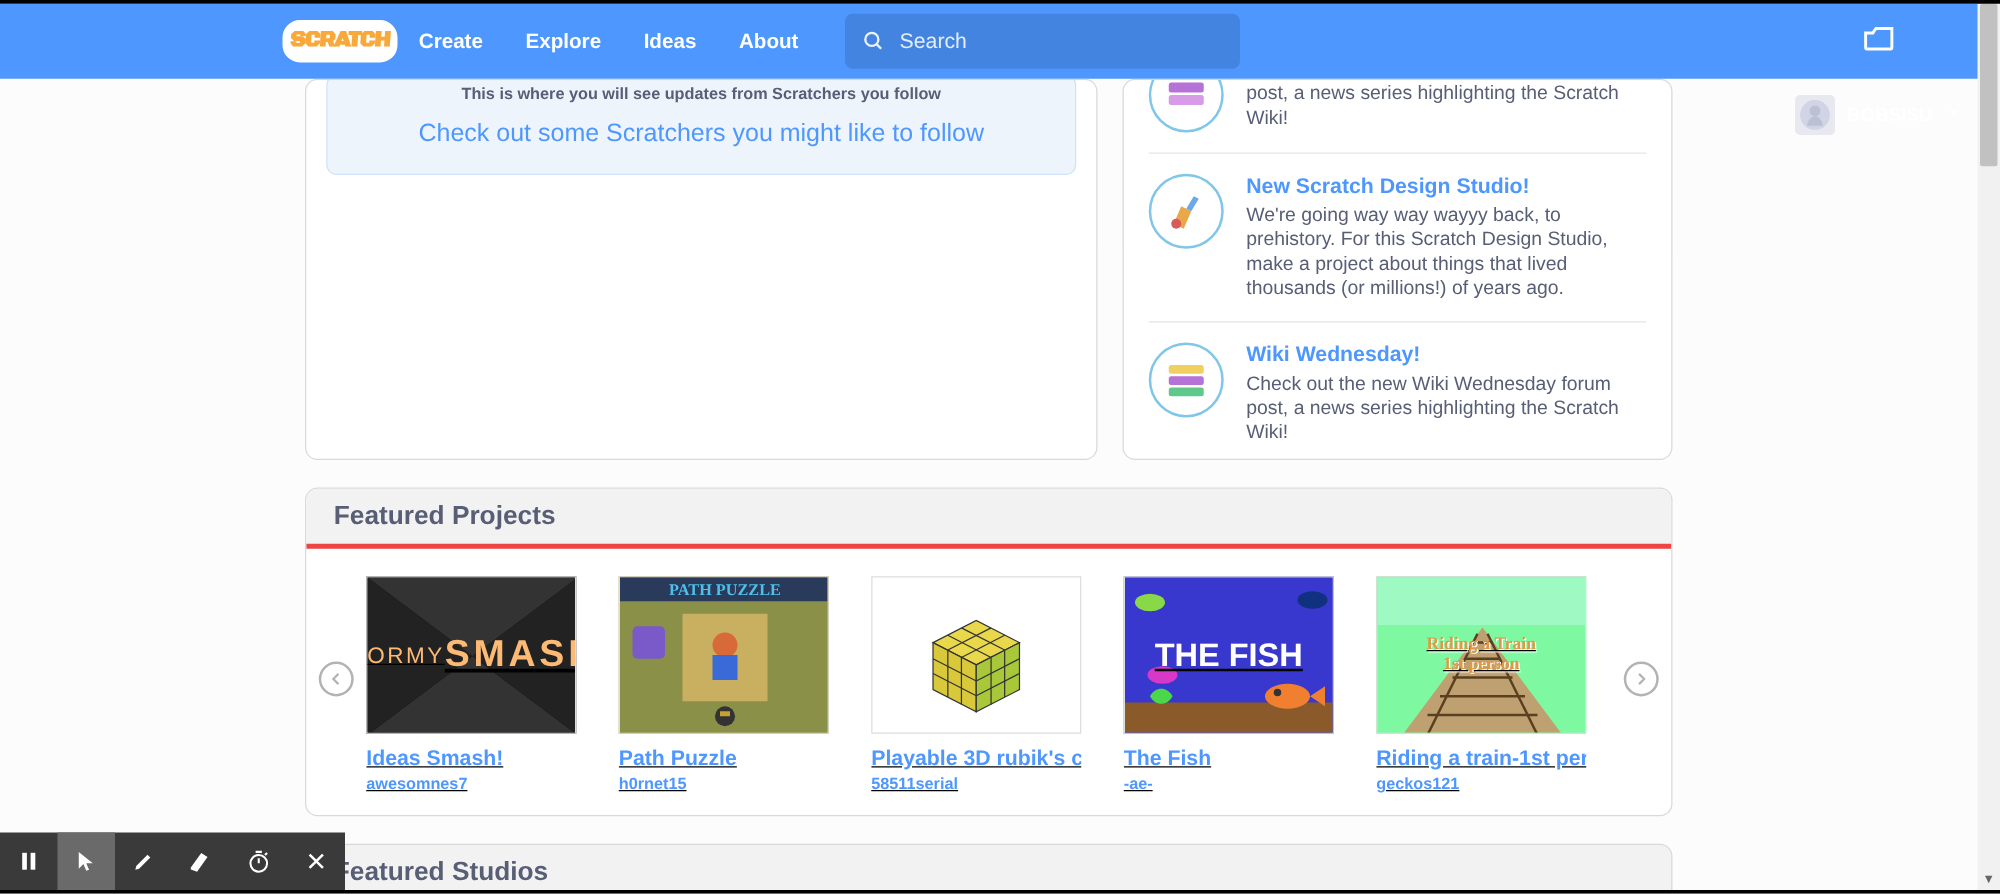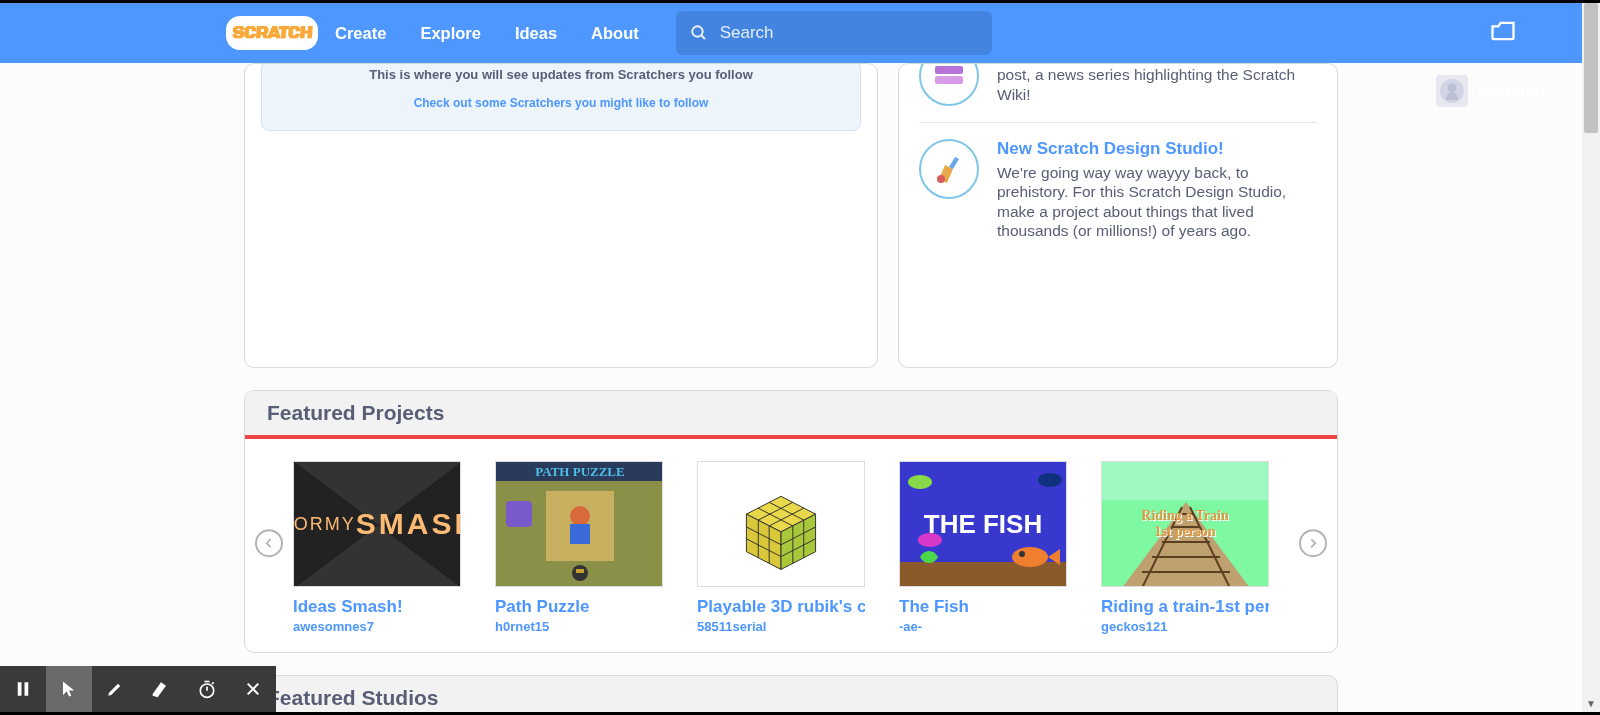--- a/index.html
+++ b/index.html
@@ -109,21 +109,21 @@
     text-align:center;
     padding: 6px 10px 20px 10px;
     position:relative;
     top:-4px;
   }
   .follow-heading {
     font-size: 13px; font-weight:bold; color:#575e75;
     white-space:nowrap; overflow:hidden;
   }
   .follow-link {
-    font-size: 12px; font-weight:bold; color:#4d97ff; margin-top: 14px; cursor:pointer;
+    font-size: 20px; font-weight:normal; color:#4d97ff; margin-top: 14px; cursor:pointer;
   }
 
   .right-news {
     width: 440px;
     background:#fff;
     border:1px solid #d9d9d9;
     border-radius: 10px;
     padding: 0 20px 18px 20px;
     height: 305px;
     overflow:hidden;
@@ -164,21 +164,21 @@
     gap: 34px;
   }
   .car-arrow {
     position:absolute; top:50%; transform:translateY(-60%);
     width:28px; height:28px; border-radius:50%;
     border:2px solid #b3b3b3; color:#b3b3b3;
     display:flex; align-items:center; justify-content:center;
     cursor:pointer; background:#fff;
   }
   .car-arrow.left{ left:10px; } .car-arrow.right{ right:10px; }
-  .card { width: 168px; }
+  .card { width: 168px; text-decoration: underline; }
   .thumb {
     width:168px; height:126px;
     border:1px solid #ddd;
     display:flex; align-items:center; justify-content:center;
     overflow:hidden; position:relative;
     cursor:pointer;
   }
   .card-title {
     color:#4d97ff; font-weight:bold; font-size:17px;
     margin-top:10px; white-space:nowrap; overflow:hidden; text-overflow:clip;
@@ -309,20 +309,33 @@
                 <path d="M10 30l6-14 8 4-6 14z" fill="#e8a84a"></path>
                 <path d="M24 20l6-10-4-2-6 10z" fill="#6aa8e8"></path>
                 <circle cx="12" cy="30" r="4" fill="#d85a5a"></circle>
               </svg>
           </div>
           <div class="news-body">
             <div class="news-title">New Scratch Design Studio!</div>
             <div class="news-text">We're going way way wayyy back, to prehistory. For this Scratch Design Studio, make a project about things that lived thousands (or millions!) of years ago.</div>
           </div>
         </div>
+        <div class="news-item">
+          <div class="news-icon">
+            <svg class="stack-ico" width="40" height="40" viewBox="0 0 40 40">
+                <rect x="6" y="8" width="28" height="7" fill="#f0d060"></rect>
+                <rect x="6" y="17" width="28" height="7" fill="#b573d8"></rect>
+                <rect x="6" y="26" width="28" height="7" fill="#60c88a"></rect>
+              </svg>
+          </div>
+          <div class="news-body">
+            <div class="news-title">Wiki Wednesday!</div>
+            <div class="news-text">Check out the new Wiki Wednesday forum post, a news series highlighting the Scratch Wiki!</div>
+          </div>
+        </div>
       </div>
     </div>
 
     <div class="section">
       <div class="section-header">
         <div class="section-title">Featured Projects</div>
       </div>
       <div class="carousel">
         <div class="car-arrow left">
           <svg width="14" height="14" viewBox="0 0 24 24" fill="none" stroke="#b3b3b3" stroke-width="3">

